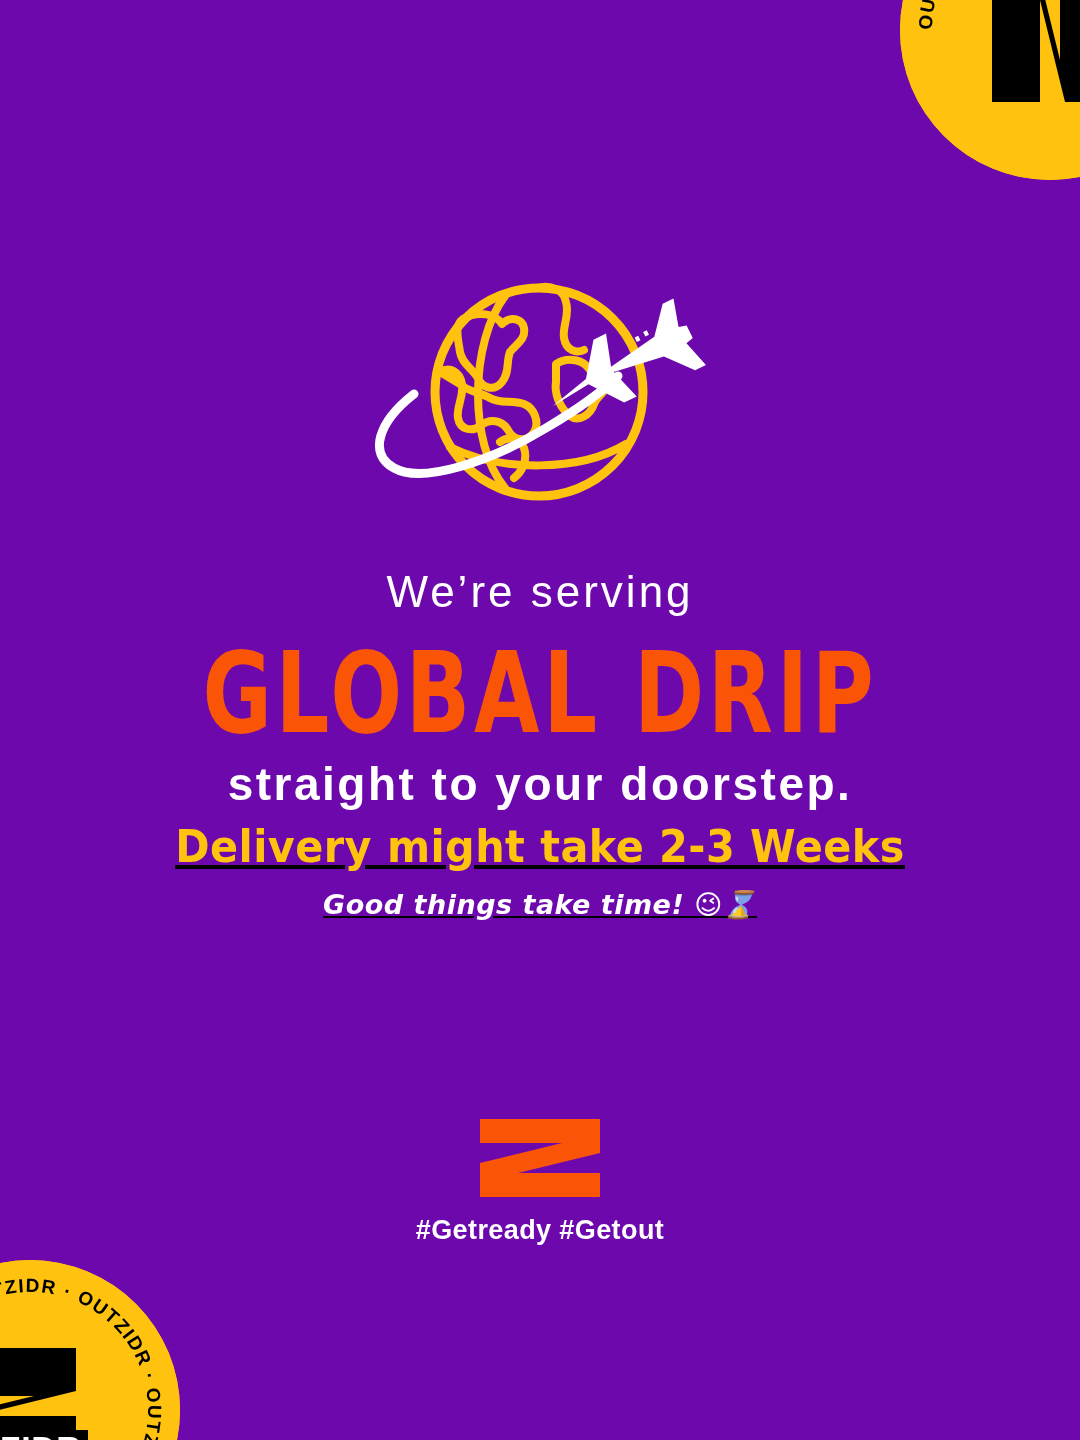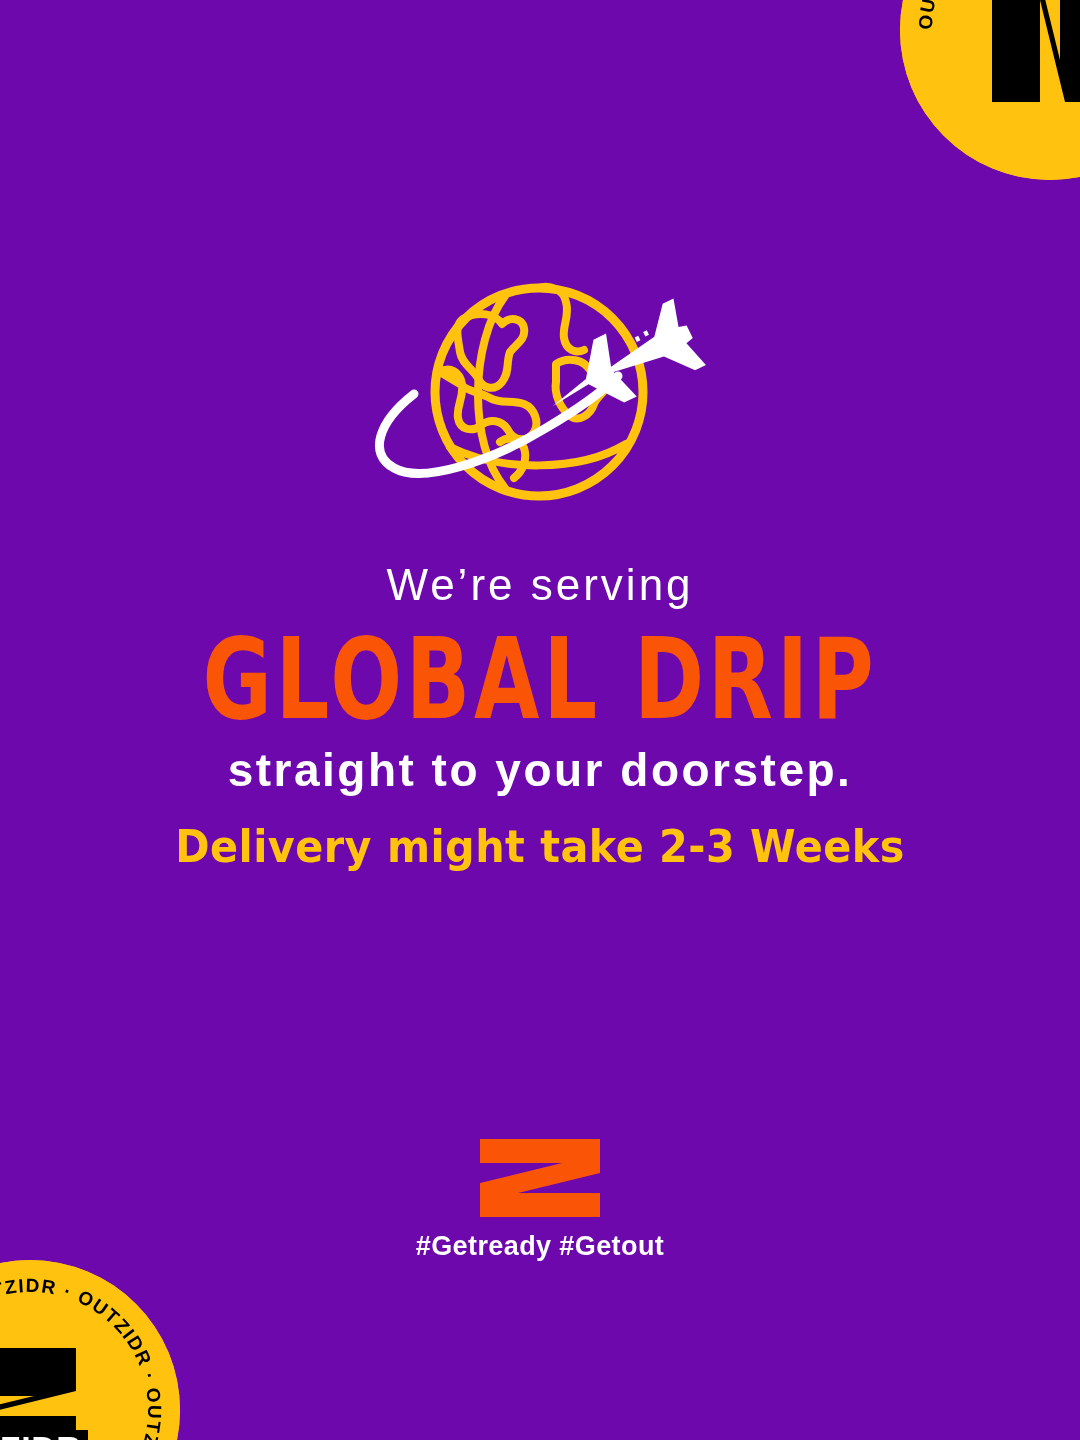--- a/index.html
+++ b/index.html
@@ -74,21 +74,21 @@
     right: 0;
     top: 552px;
     text-align: center;
   }
   .kicker {
     color: #FFFFFF;
     font-size: 44px;
     font-weight: 400;
     letter-spacing: 3px;
     line-height: 1.15;
-    margin: 8px;
+    margin: 15px;
   }
   .headline {
     color: #FA5507;
     font-family: "DejaVu Sans", sans-serif;
     font-size: 92px;
     font-weight: bold;
     letter-spacing: 4px;
     line-height: 1.08;
     margin: 8px 0 2px 0;
     transform: scaleY(1.22) scaleX(0.92);
@@ -103,20 +103,21 @@
     margin: 26px 0 0 0;
   }
 
   
   .delivery-block {
     position: absolute;
     left: 0;
     right: 0;
     top: 822px;
     text-align: center;
+    text-decoration: underline;
   }
   .delivery-title {
     color: #FFC20E;
     font-family: "DejaVu Sans", sans-serif;
     font-size: 44px;
     font-weight: bold;
     letter-spacing: 0.5px;
     line-height: 1.15;
     margin: 0;
     transform: scaleX(0.94);
@@ -148,21 +149,21 @@
   .footer-logo svg {
     display: block;
     width: 100%;
     height: 100%;
   }
   .footer-tagline {
     color: #FFFFFF;
     font-size: 27px;
     font-weight: bold;
     letter-spacing: 0.4px;
-    margin: 0;
+    margin: 16px;
   }
 </style>
 </head>
 <body>
 
 <div class="poster">
 
   <div class="badge badge-top-right">
     <svg viewBox="0 0 300 300" xmlns="http://www.w3.org/2000/svg">
       <defs>
@@ -227,20 +228,21 @@
   </div>
 
   <div class="headline-block">
     <p class="kicker">We’re serving</p>
     <p class="headline">GLOBAL DRIP</p>
     <p class="subline">straight to your doorstep.</p>
   </div>
 
   <div class="delivery-block">
     <p class="delivery-title">Delivery might take 2-3 Weeks</p>
+    <p class="delivery-sub">Good things take time! 😉⌛</p>
   </div>
 
   <div class="footer-block">
     <div class="footer-logo">
       <svg viewBox="0 0 124 82" xmlns="http://www.w3.org/2000/svg">
         <path d="M 2,2 L 122,2 L 122,36 L 40,56 L 122,56 L 122,80 L 2,80 L 2,46 L 84,26 L 2,26 Z" fill="#FA5507"></path>
       </svg>
     </div>
     <p class="footer-tagline">#Getready #Getout</p>
   </div>

